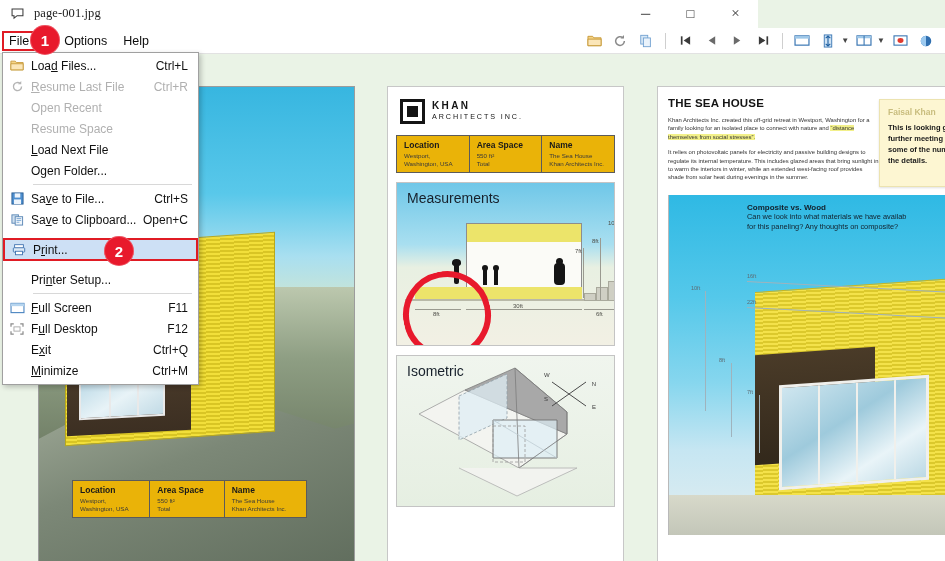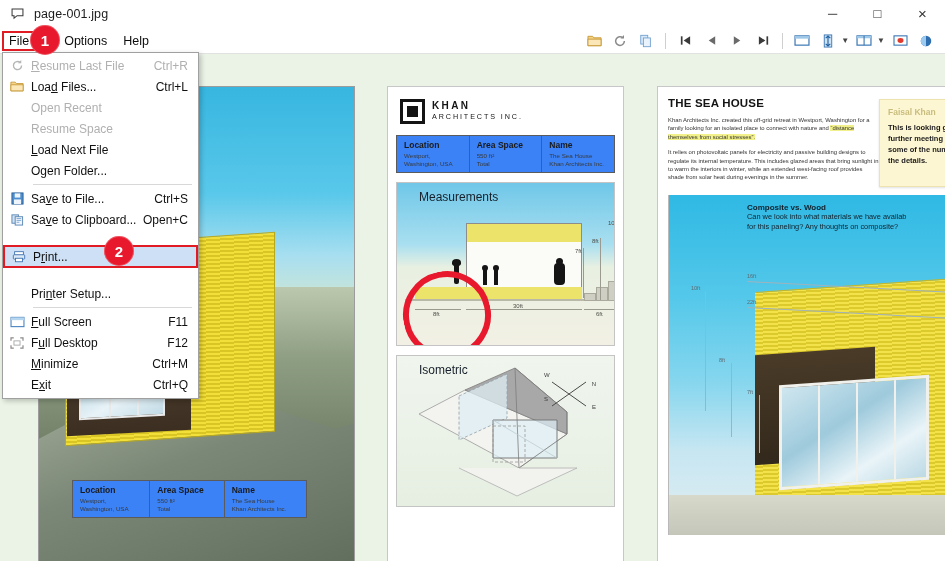--- a/index.html
+++ b/index.html
@@ -11,24 +11,25 @@
   }
   #app {
     position: relative;
     width: 945px; height: 561px;
     background: #eaf3e6;
     overflow: hidden;
   }
 
   
   .titlebar {
-    position: absolute; left: 0; top: 0; width: 945px; height: 28px;
+    position: absolute; left: 0; top: 0; width: 758px; height: 28px;
     background: #ffffff;
     display: flex; align-items: center;
     border-bottom: 1px solid #ffffff;
+    font-family: Liberation Serif, serif;
   }
   .titlebar .tb-icon {
     width: 26px; height: 28px; display: flex; align-items: center; justify-content: center;
     margin-left: 4px;
   }
   .titlebar .tb-title {
     font-size: 12.5px; color: #1c1c1c; margin-left: 4px; letter-spacing: 0.1px;
   }
   .winbtns { margin-left: auto; display: flex; height: 28px; }
   .winbtn {
@@ -79,21 +80,21 @@
     width: 28px; min-width: 28px; height: 21px;
     display: flex; align-items: center; justify-content: center;
   }
   .dd-label { font-size: 12px; color: #111; flex: 1; white-space: nowrap; }
   .dd-accel { font-size: 12px; color: #111; padding-right: 10px; white-space: nowrap; }
   .dd-row.disabled .dd-label, .dd-row.disabled .dd-accel { color: #b0b0b0; }
   .dd-sep { height: 1px; background: #d8d8d8; margin: 3px 6px 3px 30px; }
   .dd-row.highlight {
     background: #cde0f5;
     border: 1px solid #7aa6d6;
-    margin: 16px 1px;
+    margin: 9px 1px;
     height: 21px;
   }
   .dd-row.highlight.marked {
     outline: 2px solid #e01b24;
     outline-offset: -1px;
   }
   .u { text-decoration: underline; }
 
   
   .badge {
@@ -155,21 +156,21 @@
   .house-window {
     position: absolute; left: 40px; top: 206px; width: 86px; height: 125px;
     background: linear-gradient(150deg, #d4e9f2 0%, #a9cfe0 40%, #e8f3f7 75%, #c2dbe6 100%);
     border: 2px solid #e9e9e9;
     transform: skewY(-3deg);
   }
   .house-window .mullion { position: absolute; top: 0; bottom: 0; width: 2px; background: #e9e9e9; }
 
   
   .info-table {
-    display: flex; background: #3b82f6; border: 1px solid #5b5b5b;
+    display: flex; background: #eab308; border: 1px solid #5b5b5b;
   }
   .info-cell { padding: 4px 7px; border-right: 1px solid #5b5b5b; }
   .info-cell:last-child { border-right: none; }
   .info-h { font-size: 8.5px; font-weight: bold; color: #1a1a1a; margin-bottom: 2px; }
   .info-v { font-size: 6.2px; color: #3a3a3a; line-height: 8px; }
 
   #table-left { position: absolute; left: 33px; top: 393px; width: 235px; }
   #table-left .info-cell:nth-child(1) { width: 78px; }
   #table-left .info-cell:nth-child(2) { width: 75px; }
   #table-left .info-cell:nth-child(3) { width: 82px; }
@@ -198,21 +199,21 @@
   }
 
   #table-mid { margin-top: 8px; }
   #table-mid .info-cell { flex: 1; }
 
   .panel {
     margin-top: 9px; border: 1px solid #c4c4c4; position: relative; overflow: hidden;
   }
   #panel-measure { height: 164px; background: linear-gradient(#6fc7e8 0%, #a9dff0 38%, #e8f0e2 52%, #f2f0e4 100%); }
   #panel-iso { height: 152px; background: linear-gradient(#f0f5ee, #e6efe2); }
-  .panel-label { position: absolute; left: 22px; top: 7px; font-size: 12px; color: #17202b; z-index: 4; }
+  .panel-label { position: absolute; left: 10px; top: 7px; font-size: 14px; color: #17202b; z-index: 4; }
 
   
   .m-building {
     position: absolute; left: 69px; top: 40px; width: 116px; height: 75px;
     background: #fbfbf7; border: 1px solid #8d8d8d;
   }
   .m-roof { position: absolute; left: 0; top: 0; width: 100%; height: 18px; background: #ece46a; }
   .m-floor {
     position: absolute; left: 18px; top: 104px; width: 167px; height: 12px; background: #ece46a;
   }
@@ -388,40 +389,40 @@
         <svg width="14" height="14" viewBox="0 0 16 16">
             <circle cx="8" cy="8" r="6" fill="#2f6fb0"></circle>
             <path d="M8 2a6 6 0 0 0 0 12z" fill="#9ccaf0"></path>
           </svg>
       </span>
     </div>
   </div>
 
   <div class="dropdown">
 
+    <div class="dd-row">
+      <span class="dd-icon">
+        <svg width="14" height="13" viewBox="0 0 16 14">
+            <path d="M1 2h5l1.3 1.6H15V12H1z" fill="#f6d486" stroke="#c79a3a"></path>
+            <path d="M1 5h14v7H1z" fill="#fbe6b8" stroke="#c79a3a"></path>
+          </svg>
+      </span>
+      <span class="dd-label">Loa<span class="u">d</span> Files...</span>
+      <span class="dd-accel">Ctrl+L</span>
+    </div>
+
     <div class="dd-row disabled">
       <span class="dd-icon">
         <svg width="13" height="13" viewBox="0 0 16 16">
             <path d="M13 8a5 5 0 1 1-1.7-3.7" fill="none" stroke="#b5b5b5" stroke-width="1.7"></path>
             <path d="M12.6 1.2v4h-4z" fill="#b5b5b5"></path>
           </svg>
       </span>
       <span class="dd-label"><span class="u">R</span>esume Last File</span>
       <span class="dd-accel">Ctrl+R</span>
-    </div>
-
-    <div class="dd-row">
-      <span class="dd-icon">
-        <svg width="14" height="13" viewBox="0 0 16 14">
-            <path d="M1 2h5l1.3 1.6H15V12H1z" fill="#f6d486" stroke="#c79a3a"></path>
-            <path d="M1 5h14v7H1z" fill="#fbe6b8" stroke="#c79a3a"></path>
-          </svg>
-      </span>
-      <span class="dd-label">Loa<span class="u">d</span> Files...</span>
-      <span class="dd-accel">Ctrl+L</span>
     </div>
 
     <div class="dd-row disabled">
       <span class="dd-icon"></span>
       <span class="dd-label">Open Recent</span>
       <span class="dd-accel"></span>
     </div>
 
     <div class="dd-row disabled">
       <span class="dd-icon"></span>
@@ -505,28 +506,28 @@
             <path d="M1 4V1h3M11 1h3v3M14 9v3h-3M4 12H1V9" fill="none" stroke="#8a8a8a" stroke-width="1.3"></path>
             <rect x="4.2" y="4.2" width="6.6" height="4.6" fill="none" stroke="#a8a8a8"></rect>
           </svg>
       </span>
       <span class="dd-label">F<span class="u">u</span>ll Desktop</span>
       <span class="dd-accel">F12</span>
     </div>
 
     <div class="dd-row">
       <span class="dd-icon"></span>
+      <span class="dd-label">E<span class="u">x</span>it</span>
+      <span class="dd-accel">Ctrl+Q</span>
+    </div>
+
+    <div class="dd-row">
+      <span class="dd-icon"></span>
       <span class="dd-label"><span class="u">M</span>inimize</span>
       <span class="dd-accel">Ctrl+M</span>
-    </div>
-
-    <div class="dd-row">
-      <span class="dd-icon"></span>
-      <span class="dd-label">E<span class="u">x</span>it</span>
-      <span class="dd-accel">Ctrl+Q</span>
     </div>
   </div>
 
   <div class="badge" id="badge1">1</div>
   <div class="badge" id="badge2">2</div>
 
   <div class="canvas">
 
     <div class="page" id="page-left">
       <div class="photo-ground"></div>

